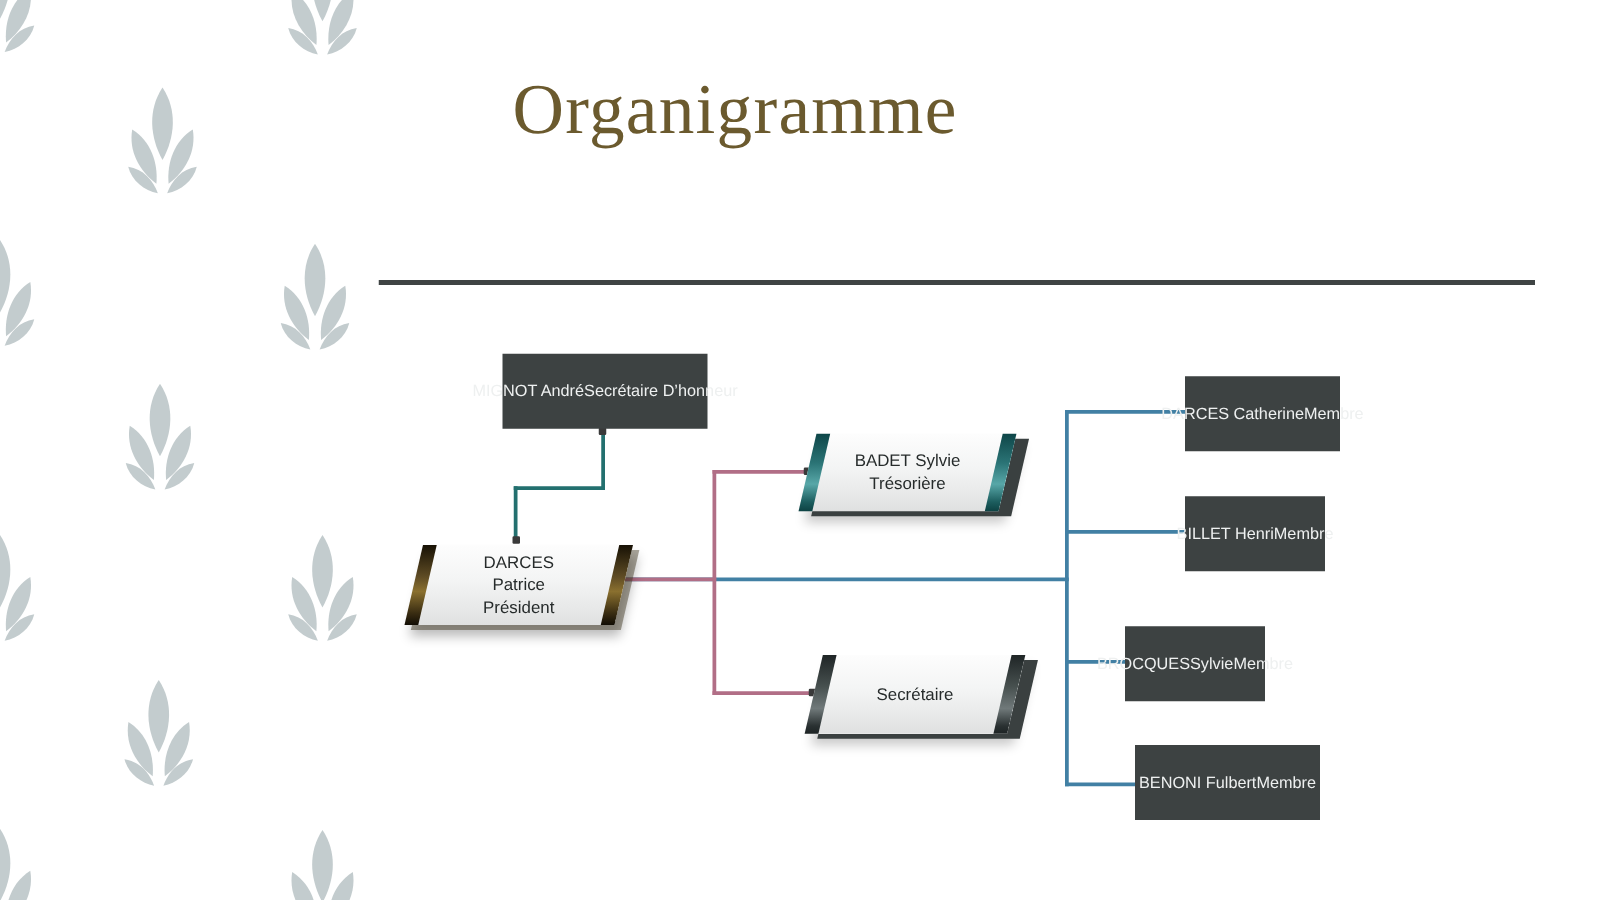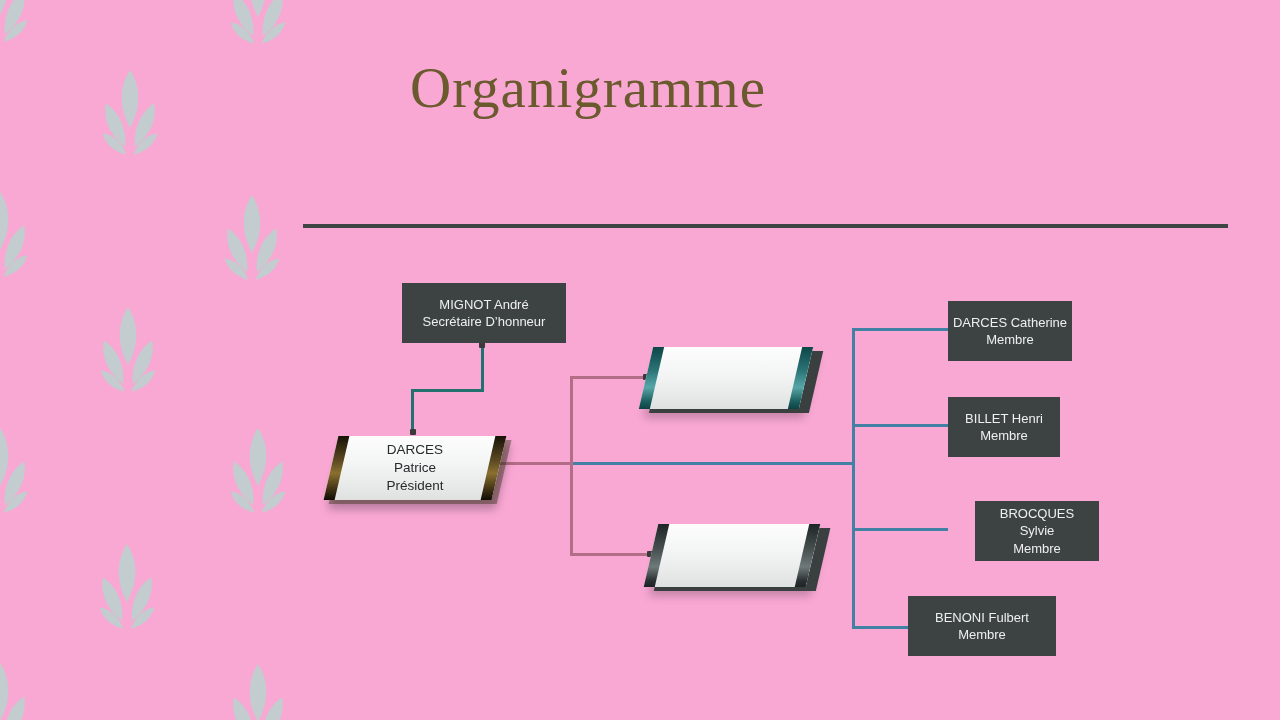--- a/index.html
+++ b/index.html
@@ -1,33 +1,33 @@
 <!DOCTYPE html>
 <html style="--title: #6b5a2e; --divider: #3f4444; --box-dark: #3d4242; --teal: #23706f; --pink: #b16e86; --blue: #4280a4; --dot: #3a3a3a; --leaf: #c3ccce;"><head>
 <meta charset="utf-8">
 <style>
   html,body{margin:0;padding:0;background:#888;}
   .slide{
-    position:relative;width:1280px;height:720px;background:#f9a8d4;
+    position:relative;width:1280px;height:720px;background:#ffffff;
     overflow:hidden;font-family:"Liberation Sans",sans-serif;
   }
   .leafbg{position:absolute;left:0;top:0;pointer-events:none;}
   .slide-title{
     position:absolute;left:410px;top:55px;margin:0;
     font-family:"Liberation Serif","DejaVu Serif",serif;
     font-weight:500;font-size:57px;letter-spacing:1px;
     color:var(--title,#6b5a2e);
   }
   .divider{
     position:absolute;left:303px;top:224px;width:925px;height:4px;
     background:var(--divider,#3f4444);
   }
   
   .node{
-    position:absolute;display:flex;flex-direction:column;justify-content:center;
+    position:absolute;display:flex;flex-direction:row;justify-content:center;
     align-items:center;text-align:center;
     background:var(--box-dark,#3d4242);color:#eef0f0;
     font-size:13px;line-height:1.32;
   }
   .node .nline{white-space:nowrap;}
   
   .tnode{position:absolute;}
   .tilt{
     position:absolute;left:0;top:0;right:0;bottom:0;
     transform:skewX(-13deg);
@@ -119,21 +119,21 @@
     <div class="node" style="left:948px;top:301px;width:124px;height:60px">
       <div class="nline">DARCES Catherine</div>
       <div class="nline">Membre</div>
     </div>
 
     <div class="node" style="left:948px;top:397px;width:112px;height:60px">
       <div class="nline">BILLET Henri</div>
       <div class="nline">Membre</div>
     </div>
 
-    <div class="node" style="left:975px;top:501px;width:124px;height:60px">
+    <div class="node" style="left:900px;top:501px;width:112px;height:60px">
       <div class="nline">BROCQUES</div>
       <div class="nline">Sylvie</div>
       <div class="nline">Membre</div>
     </div>
 
     <div class="node" style="left:908px;top:596px;width:148px;height:60px">
       <div class="nline">BENONI Fulbert</div>
       <div class="nline">Membre</div>
     </div>
 
@@ -147,23 +147,30 @@
         <div class="nline">Patrice</div>
         <div class="nline">Président</div>
       </div>
     </div>
 
     <div class="tnode" style="left:646px;top:347px;width:160px;height:62px">
       <div class="tilt teal shadowed">
         <div class="strip left"></div>
         <div class="strip right"></div>
       </div>
+      <div class="tlabel">
+        <div class="nline">BADET Sylvie</div>
+        <div class="nline">Trésorière</div>
+      </div>
     </div>
 
     <div class="tnode" style="left:651px;top:524px;width:162px;height:63px">
       <div class="tilt gray shadowed">
         <div class="strip left"></div>
         <div class="strip right"></div>
       </div>
+      <div class="tlabel">
+        <div class="nline">Secrétaire</div>
+      </div>
     </div>
 
   </div>
 </div>
 
 </body></html>

